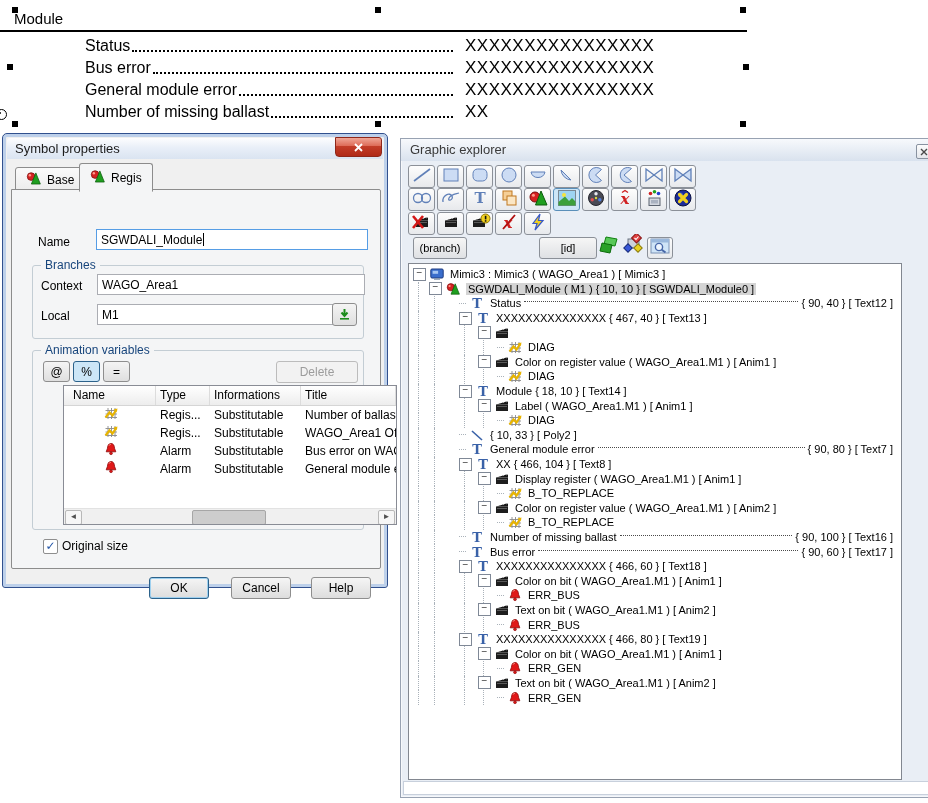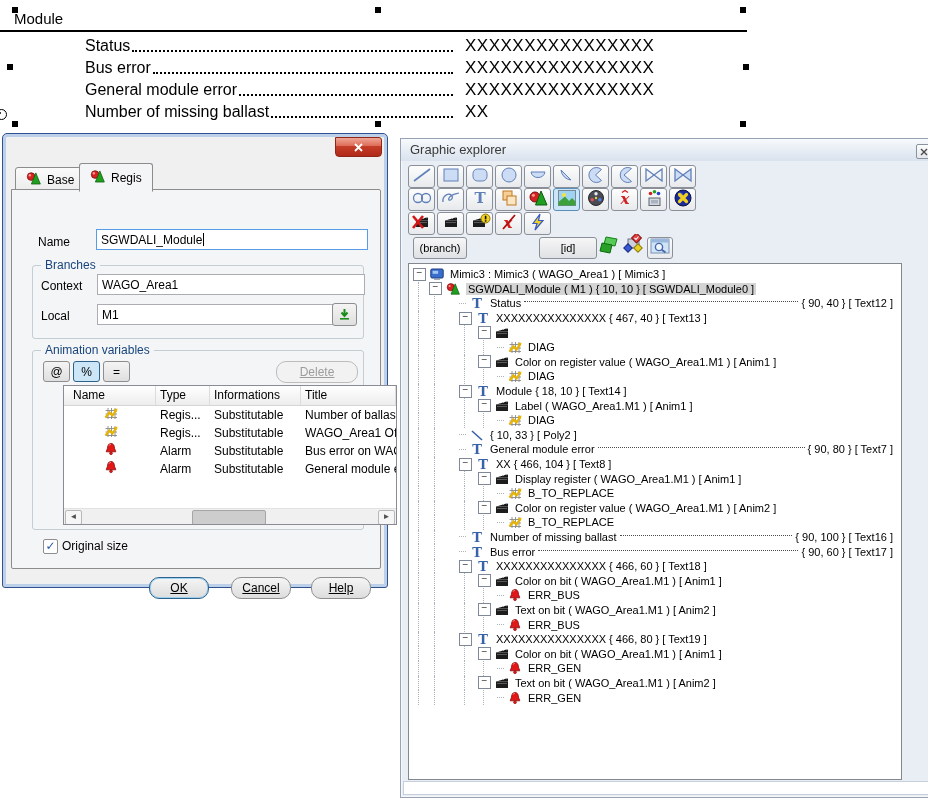--- a/index.html
+++ b/index.html
@@ -39,22 +39,22 @@
   .fld-label{position:absolute;font-size:12px;color:#000;}
   .tbox{position:absolute;background:#fff;border:1px solid #abadb3;font-size:12px;
        padding:0 4px;display:flex;align-items:center;white-space:nowrap;}
   .tbox.focus{border-color:#569de5;}
   .caret{display:inline-block;width:1px;height:13px;background:#000;margin-left:1px;}
   .groupbox{position:absolute;border:1px solid #c3cdd4;border-radius:3px;}
   .group-cap{position:absolute;top:-8px;left:8px;background:#f4f5f6;padding:0 4px;font-size:12px;color:#17457c;}
   .sq-btn{position:absolute;width:25px;height:19px;border:1px solid #8e8e8e;border-radius:3px;
        background:linear-gradient(#f4f4f4,#dfdfdf);font-size:12px;display:flex;align-items:center;justify-content:center;}
   .sq-btn.on{background:#cce6f7;border-color:#2c628b;}
-  .w-btn{position:absolute;height:20px;border:1px solid #8e8e8e;border-radius:10px;
-       background:linear-gradient(#f5f5f5,#dddddd);font-size:12px;display:flex;align-items:center;justify-content:center;text-decoration:underline;}
+  .w-btn{position:absolute;height:20px;border:1px solid #8e8e8e;border-radius:3px;
+       background:linear-gradient(#f5f5f5,#dddddd);font-size:12px;display:flex;align-items:center;justify-content:center;}
   .w-btn.disabled{color:#9c9c9c;background:#f2f2f2;border-color:#bcbcbc;}
   .w-btn.default{border:1px solid #2c628b;box-shadow:0 0 0 1px #9ed0ef inset;}
   #listview{position:absolute;left:30px;top:34px;width:332px;height:138px;background:#fff;border:1px solid #898c95;overflow:hidden;}
   .lv-grid{display:grid;grid-template-columns:92px 54px 91px 1fr;}
   #lv-head{height:19px;background:linear-gradient(#ffffff,#f4f4f4 60%,#ededed);border-bottom:1px solid #d5d5d5;}
   #lv-head .hcell{font-size:12px;line-height:18px;padding-left:4px;border-right:1px solid #dcdcdc;overflow:hidden;white-space:nowrap;}
   #lv-head .hcell:first-child{padding-left:9px;}
   .lv-row{height:18px;}
   .lv-cell{font-size:12px;line-height:18px;padding-left:4px;white-space:nowrap;overflow:hidden;flex-direction:column;}
   .lv-name{display:flex;align-items:center;gap:3px;padding-left:1px;}
@@ -137,20 +137,23 @@
       <div class="handle" style="left: 740px; top: 7px;"></div>
       <div class="handle" style="left: 7px; top: 64px;"></div>
       <div class="handle" style="left: 743px; top: 64px;"></div>
       <div class="handle" style="left: 12px; top: 121px;"></div>
       <div class="handle" style="left: 375px; top: 121px;"></div>
       <div class="handle" style="left: 740px; top: 121px;"></div>
     </div>
   <div class="anchor" style="left:-4px;top:109px;"></div>
 
   <div id="dlg">
+    <div id="dlg-title">
+      <span>Symbol properties</span>
+    </div>
     <div id="dlg-close">
       <svg width="11" height="9" viewBox="0 0 11 9">
         <path d="M2 1 L9 8 M9 1 L2 8" stroke="#fff" stroke-width="1.8"></path>
       </svg>
     </div>
     <div class="dlg-body">
       <div class="tab" style="left:8px;">
         <span class="ticon"><svg width="16" height="15" viewBox="0 0 16 15">
               <g transform="scale(1.07)">
                 <g>

